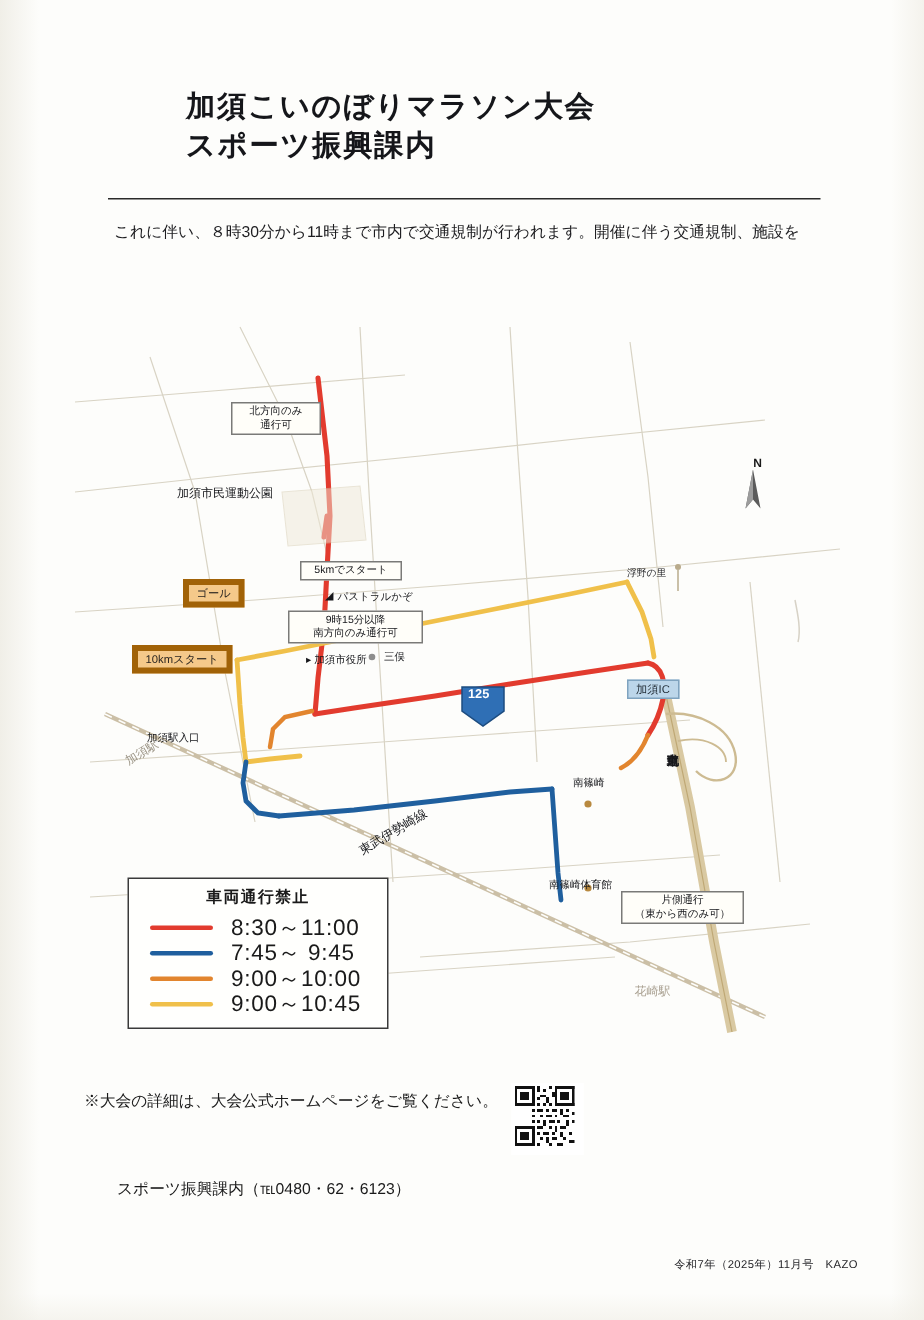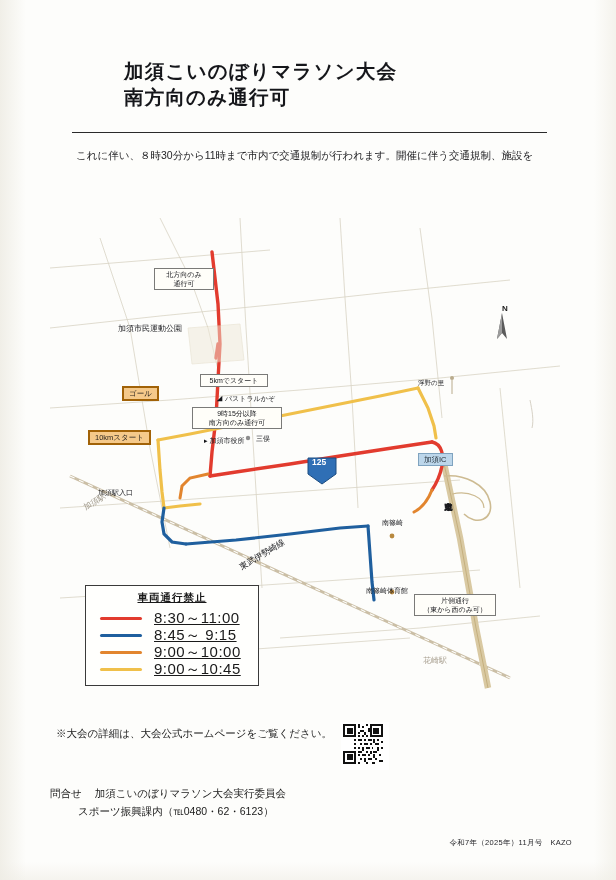--- a/index.html
+++ b/index.html
@@ -83,21 +83,21 @@
     white-space: nowrap;
   }
   .boxed {
     border: 1px solid #7a7a78;
     background: #fffef9;
     padding: 1px 3px;
     text-align: center;
   }
   .tag-orange {
     background: #f5c98a;
-    border: 2px solid #a16207;
+    border: 4px solid #a16207;
     padding: 1px 5px;
     font-size: 7.5px;
     color: #2a2520;
   }
   .tag-blue {
     background: #bcd6ea;
     border: 1px solid #7fa3bf;
     padding: 1px 5px;
     font-size: 7.5px;
     color: #1f2a33;
@@ -117,21 +117,20 @@
 
   
   .legend {
     position: absolute;
     left: 85px;
     top: 585px;
     width: 172px;
     border: 1px solid #3a3a3a;
     background: #fffffd;
     padding: 5px 0 7px 0;
-    text-decoration: underline;
   }
   .legend-title {
     text-align: center;
     font-size: 10.5px;
     font-weight: bold;
     letter-spacing: 1px;
     margin-bottom: 5px;
   }
   .legend-row {
     display: flex;
@@ -184,21 +183,21 @@
   }
 </style>
 </head>
 <body>
 
 <div class="page">
   <div class="scan-tint"></div>
 
   <div class="title-block">
     <div class="title-line">加須こいのぼりマラソン大会</div>
-    <div class="title-line">南方向のみ通行可</div>
+    <div class="title-line">スポーツ振興課内</div>
   </div>
   <div class="rule"></div>
 
   <div class="intro">
     <p class="indent1">これに伴い、８時30分から11時まで市内で交通規制が行われます。開催に伴う交通規制、施設を</p>
   </div>
 
   <div class="map">
     <svg width="536" height="500" viewBox="0 0 536 500">
 
@@ -347,21 +346,21 @@
 
   <div class="legend">
     <div class="legend-title">車両通行禁止</div>
 
     <div class="legend-row">
       <span class="legend-swatch" style="background:#e23b2e"></span>
       <span class="legend-text">8:30～11:00</span>
     </div>
     <div class="legend-row">
       <span class="legend-swatch" style="background:#1f5f9e"></span>
-      <span class="legend-text">8:45～ 9:15</span>
+      <span class="legend-text">7:45～ 9:45</span>
     </div>
     <div class="legend-row">
       <span class="legend-swatch" style="background:#e2852e"></span>
       <span class="legend-text">9:00～10:00</span>
     </div>
     <div class="legend-row">
       <span class="legend-swatch" style="background:#f0c04a"></span>
       <span class="legend-text">9:00～10:45</span>
     </div>
   </div>
@@ -436,21 +435,17 @@
           <rect x="17" y="18" width="1" height="1"></rect>
         <rect x="19" y="19" width="2" height="1"></rect>
         <rect x="8" y="20" width="1" height="1"></rect>
           <rect x="12" y="20" width="1" height="1"></rect>
         <rect x="15" y="20" width="2" height="1"></rect>
       </g>
     </svg>
   </div>
 
   <div class="contact">
-    <div>
-      <span>問合せ</span>
-      <span style="padding-left:10px;">加須こいのぼりマラソン大会実行委員会</span>
-    </div>
     <div class="l2">スポーツ振興課内（℡0480・62・6123）</div>
   </div>
 
   <div class="colophon">令和7年（2025年）11月号　KAZO</div>
 </div>
 
 </body></html>

